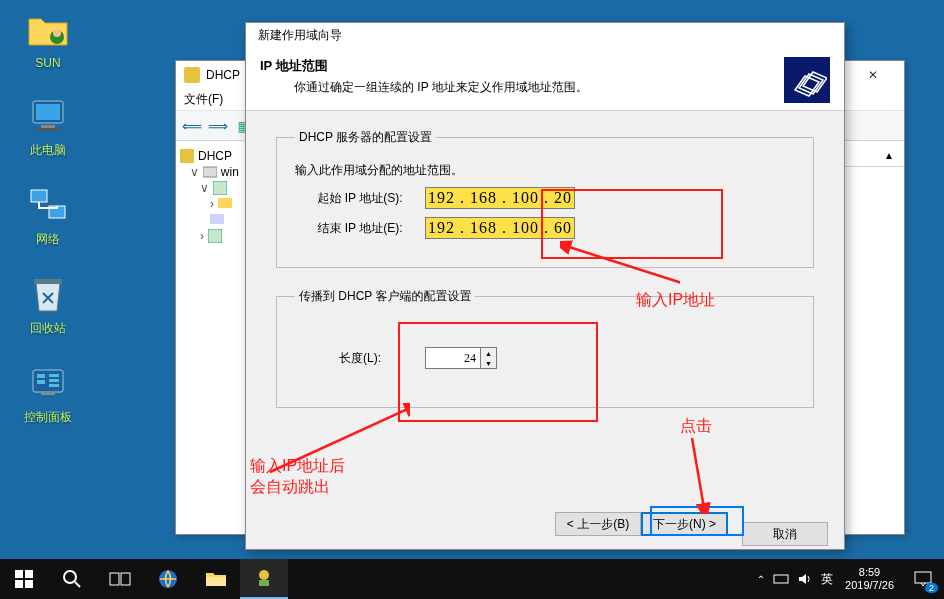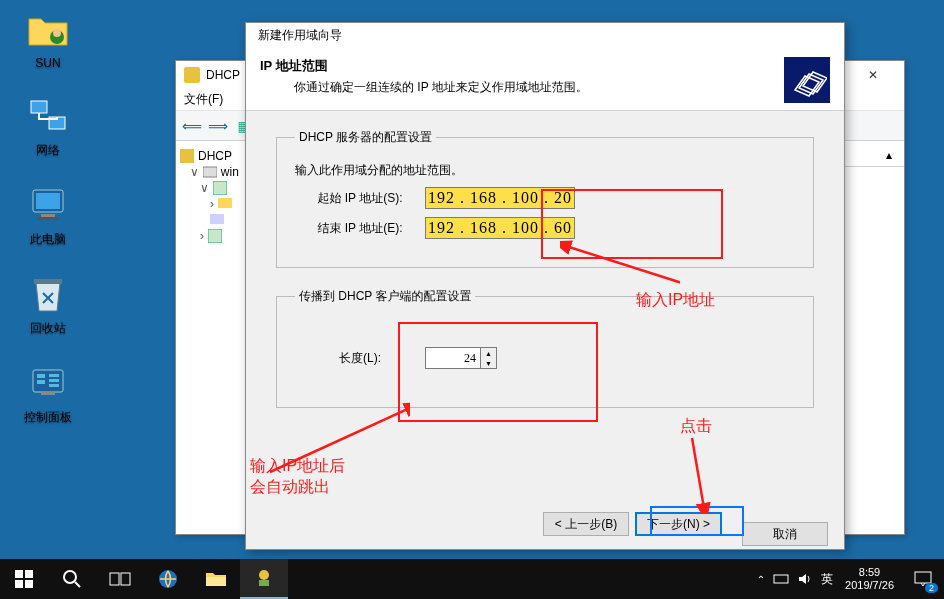--- a/index.html
+++ b/index.html
@@ -1,19 +1,19 @@
 <!DOCTYPE html>
 <html><head>
 <meta charset="utf-8">
 <style>
   * { box-sizing: border-box; margin: 0; padding: 0; }
   html,body { width:944px; height:599px; overflow:hidden; font-family:"Microsoft YaHei","Segoe UI",Tahoma,sans-serif; font-size:12px; }
   .desktop { position:absolute; inset:0; background:#1a6aa6; }
   .desktop .icon-grid { position:absolute; top:10px; left:10px; width:80px; }
-  .desk-icon { width:76px; text-align:center; color:#000000; margin-bottom:26px; cursor:pointer; }
+  .desk-icon { width:76px; text-align:center; color:#bef264; margin-bottom:26px; cursor:pointer; }
   .desk-icon .glyph { width:42px; height:42px; margin:0 auto 4px; display:flex; align-items:center; justify-content:center; }
   .desk-icon .lbl { font-size:12px; text-shadow:0 1px 2px rgba(0,0,0,.6); }
 
   
   .mmc-win { position:absolute; left:175px; top:60px; width:730px; height:475px; background:#fff; border:1px solid #888; box-shadow:2px 2px 6px rgba(0,0,0,.2); }
   .mmc-title { height:28px; display:flex; align-items:center; padding:0 8px; font-size:12px; }
   .mmc-title .dhcp-ico { width:16px; height:16px; margin-right:6px; background:#e7c23f; border-radius:2px; position:relative; }
   .mmc-title .txt { flex:1; }
   .mmc-title .winbtn { width:46px; height:28px; display:flex; align-items:center; justify-content:center; color:#333; }
   .mmc-menu { height:22px; padding:0 8px; font-size:12px; display:flex; align-items:center; border-bottom:1px solid #e5e5e5;}
@@ -44,21 +44,21 @@
   .row { display:flex; align-items:center; margin:8px 0; }
   .row .lab { width:130px; font-size:12px;text-align:center; }
   .ipbox { width:150px; height:22px; border:1px solid #7a7a7a; background:#fde047; display:flex; align-items:center; justify-content:center; font-family:Tahoma; font-size:16px; letter-spacing:1px;}
   .ipbox.small { width:150px; }
   .intro { font-size:12px; margin-bottom:4px; }
   .spinbox { display:flex; }
   .spinbox input { width:56px; height:22px; border:1px solid #7a7a7a; text-align:right; padding-right:4px; font-size:12px; font-family:Tahoma;}
   .spinbox .spin { width:16px; height:22px; border:1px solid #7a7a7a; border-left:none; display:flex; flex-direction:column; }
   .spinbox .spin div { flex:1; display:flex; align-items:center; justify-content:center; font-size:7px; background:#efefef;}
 
-  .wiz-foot { position:absolute; bottom:0; left:0; right:0; height:50px; display:flex; align-items:center; justify-content:flex-end; padding:0 16px; gap:6px;}
+  .wiz-foot { position:absolute; bottom:0; left:0; right:0; height:50px; display:flex; align-items:center; justify-content:flex-end; padding:0 16px; }
   .wbtn { min-width:86px; height:24px; background:#e1e1e1; border:1px solid #adadad; font-size:12px; cursor:pointer; padding:0 10px;}
   .wbtn.primary { border:2px solid #0078d7; background:#e1e1e1; }
   .wbtn.gap-before { margin-left:14px;margin-top:20px; }
 
   
   .ann { position:absolute; pointer-events:none; }
   .redbox { border:2px solid #ff1a1a; position:absolute; }
   .redtext { color:#ff1a1a; font-size:16px; position:absolute; white-space:nowrap; line-height:1.3;}
   .bluebox { border:2px solid #0078ff; position:absolute; }
 
@@ -83,40 +83,40 @@
     <div class="desk-icon" data-name="desktop-icon-sun">
       <div class="glyph" data-name="folder-icon">
         <svg width="42" height="36">
             <path d="M2 6h12l4 4h22v22H2z" fill="#ffd65c" stroke="#d9a400"></path>
             <circle cx="30" cy="24" r="7" fill="#2a8a2a"></circle>
             <circle cx="30" cy="20" r="4" fill="#f4c28a"></circle>
           </svg>
       </div>
       <div class="lbl" data-name="desktop-icon-label">SUN</div>
     </div>
-    <div class="desk-icon" data-name="desktop-icon-network">
-      <div class="glyph" data-name="network-icon">
-        <svg width="42" height="40">
-            <rect x="4" y="4" width="16" height="12" fill="#3da3e8" stroke="#fff"></rect>
-            <rect x="22" y="20" width="16" height="12" fill="#3da3e8" stroke="#fff"></rect>
-            <path d="M12 16v6h18v-2" stroke="#fff" stroke-width="2" fill="none"></path>
-          </svg>
-      </div>
-      <div class="lbl" data-name="desktop-icon-label">网络</div>
-    </div>
     <div class="desk-icon" data-name="desktop-icon-this-pc">
       <div class="glyph" data-name="computer-icon">
         <svg width="42" height="40">
             <rect x="6" y="4" width="30" height="22" rx="2" fill="#1c5f9e" stroke="#9cc"></rect>
             <rect x="9" y="7" width="24" height="16" fill="#3da3e8"></rect>
             <rect x="14" y="28" width="14" height="3" fill="#888"></rect>
             <rect x="10" y="31" width="22" height="3" fill="#555"></rect>
           </svg>
       </div>
       <div class="lbl" data-name="desktop-icon-label">此电脑</div>
+    </div>
+    <div class="desk-icon" data-name="desktop-icon-network">
+      <div class="glyph" data-name="network-icon">
+        <svg width="42" height="40">
+            <rect x="4" y="4" width="16" height="12" fill="#3da3e8" stroke="#fff"></rect>
+            <rect x="22" y="20" width="16" height="12" fill="#3da3e8" stroke="#fff"></rect>
+            <path d="M12 16v6h18v-2" stroke="#fff" stroke-width="2" fill="none"></path>
+          </svg>
+      </div>
+      <div class="lbl" data-name="desktop-icon-label">网络</div>
     </div>
     <div class="desk-icon" data-name="desktop-icon-recycle-bin">
       <div class="glyph" data-name="recycle-bin-icon">
         <svg width="40" height="44">
             <path d="M8 10h24l-3 28H11z" fill="#d8e8f0" stroke="#5a7a8a"></path>
             <rect x="6" y="6" width="28" height="5" fill="#5a7a8a"></rect>
             <path d="M15 20l5 5 5-5M25 30l-5-5-5 5" stroke="#1a6aa6" stroke-width="2" fill="none"></path>
           </svg>
       </div>
       <div class="lbl" data-name="desktop-icon-label">回收站</div>

